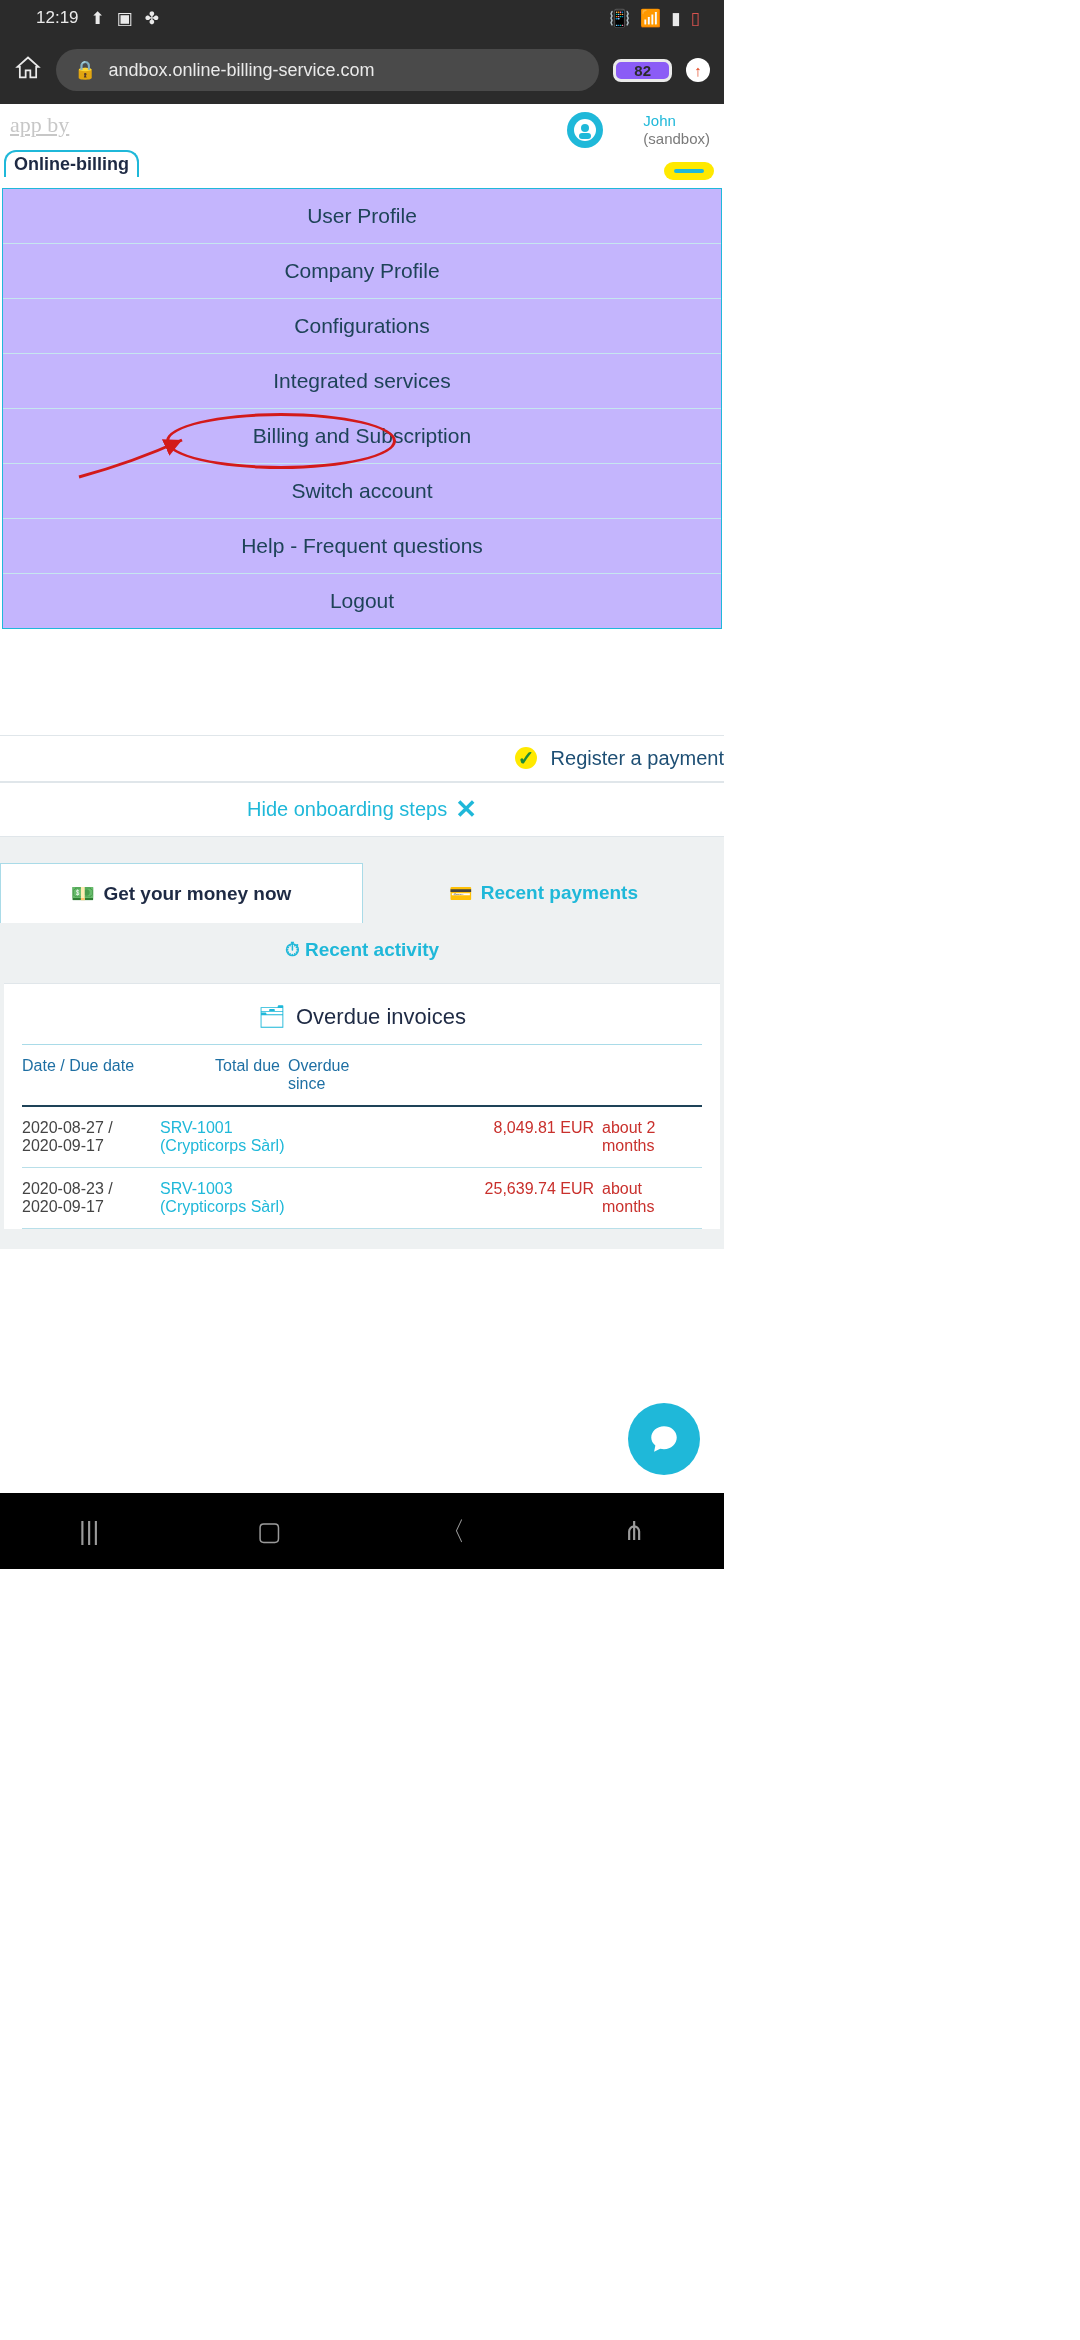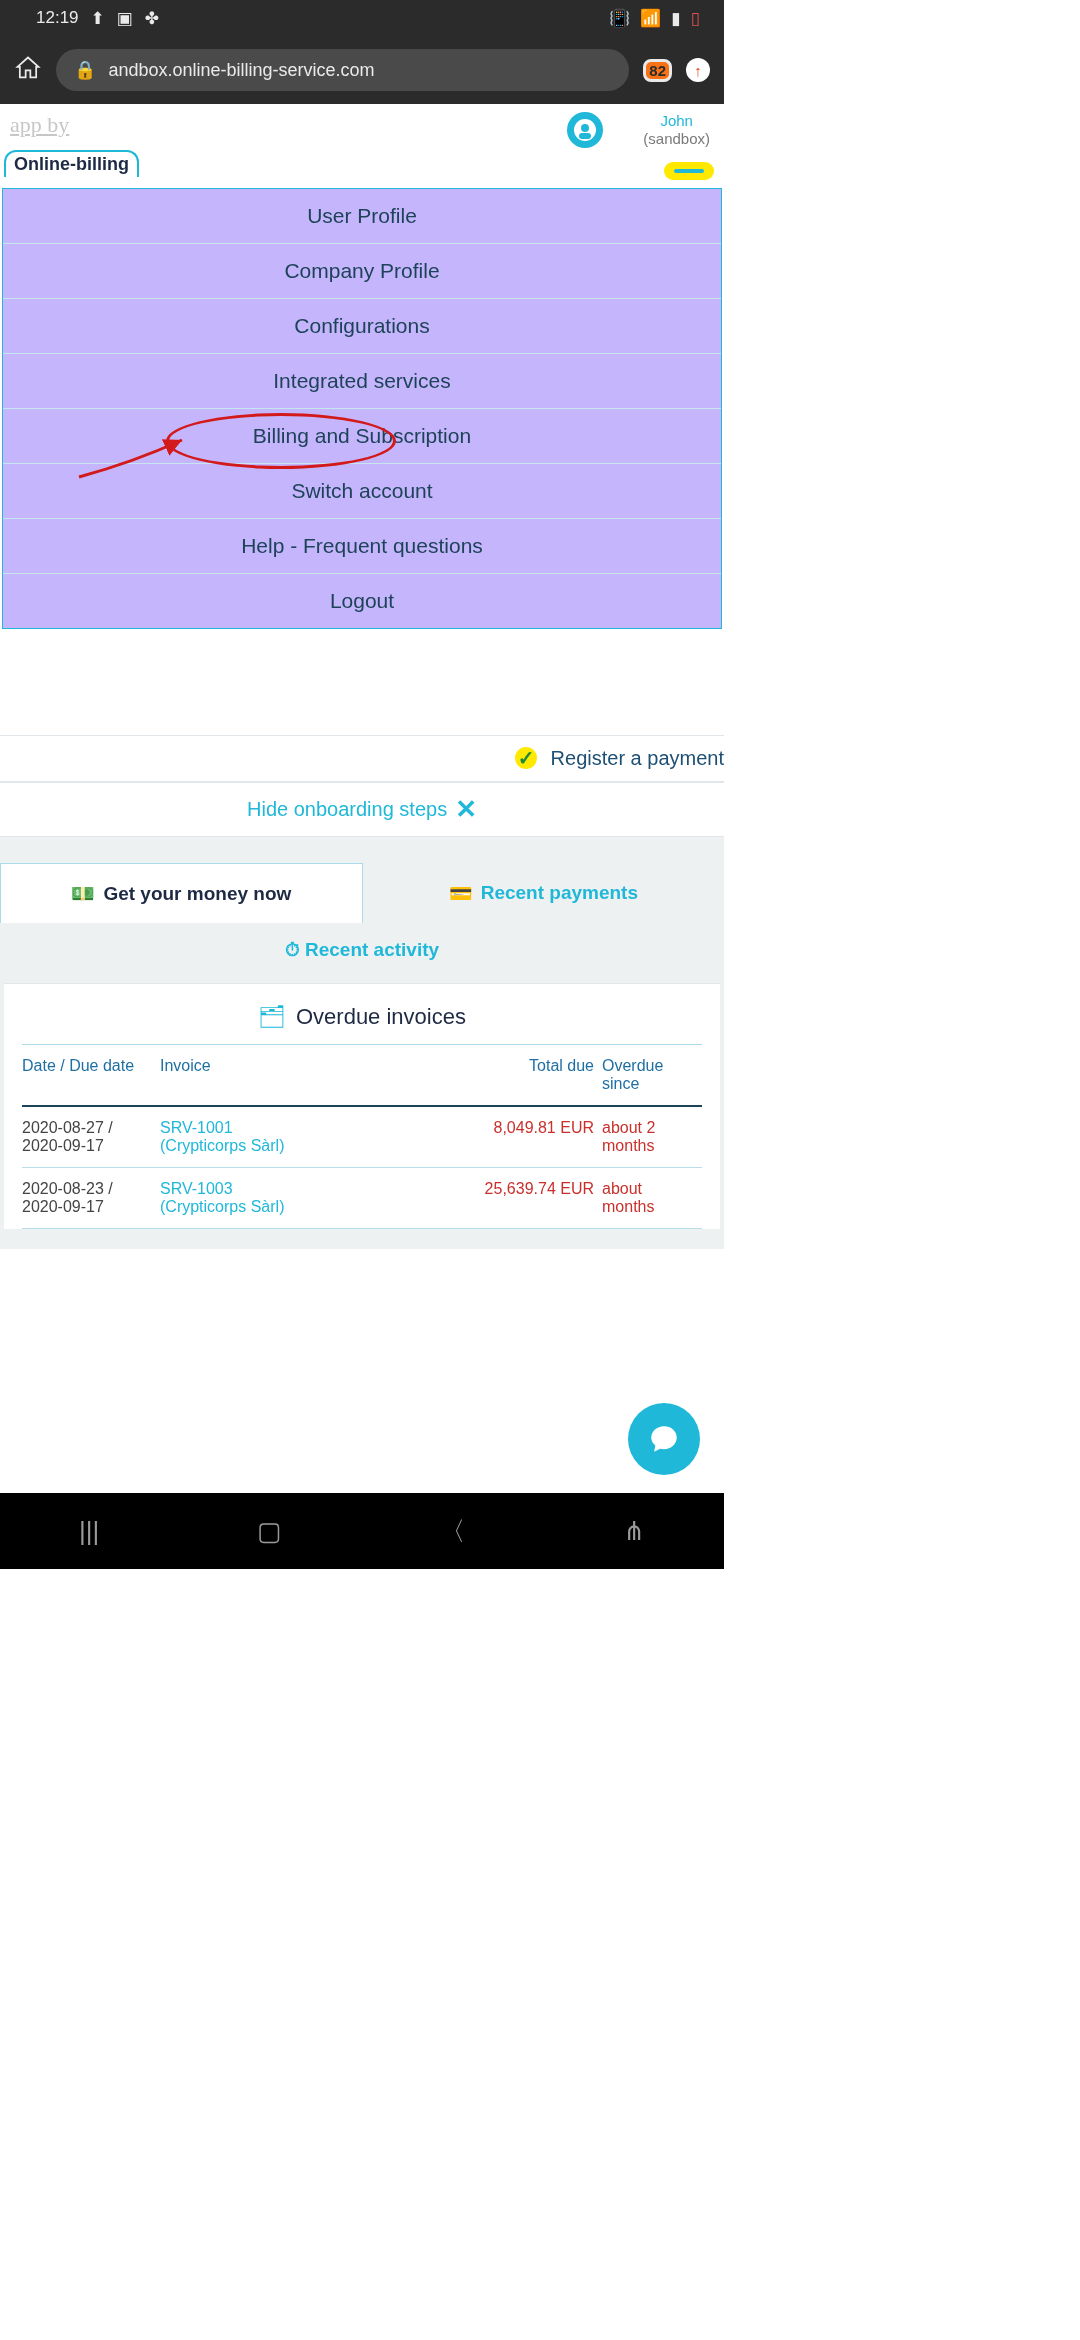--- a/index.html
+++ b/index.html
@@ -41,40 +41,39 @@
   flex: 1;
   height: 42px;
   display: flex;
   align-items: center;
   padding: 0 18px;
   color: #eaeaea;
   font-size: 18px;
   gap: 12px;
 }
 .tab-count {
-  background: #f97316;
+  background: #8b5cf6;
   color: #2b2b2b;
   border: 3px solid #eaeaea;
   border-radius: 8px;
-  padding: 0 3px;
+  padding: 0 18px;
   font-weight: 700;
   font-size: 15px;
 }
 .dl-ind {
   width: 24px; height: 24px; border-radius: 50%;
   background: #fff; display: flex; align-items: center; justify-content: center;
 }
 .dl-ind span { color: #e4441f; font-size: 15px; font-weight: 900; }
 
 .app-header {
   display: flex;
   justify-content: space-between;
   align-items: flex-start;
   padding: 8px 14px 0 10px;
-  text-align: center;
 }
 .app-by {
   font-family: cursive;
   color: #c7c7c7;
   font-size: 22px;
   text-decoration: underline;
 }
 .user-block { display: flex; align-items: center; gap: 8px; }
 .avatar {
   width: 36px; height: 36px; border-radius: 50%;
@@ -326,21 +325,20 @@
     <span>Recent activity</span>
   </div>
 
   <div class="panel">
     <div class="panel-title">
       <span style="color:#1fb8d9">🗂</span>
       <span>Overdue invoices</span>
     </div>
     <div class="table-header">
       <div class="col-date">Date / Due date</div>
-      <div class="col-inv">Invoice</div>
       <div class="col-total">Total due</div>
       <div class="col-over">Overdue since</div>
     </div>
     <div class="table-row">
       <div class="col-date">
         <div>2020-08-27 /</div>
         <div>2020-09-17</div>
       </div>
       <div class="col-inv">
         <div>SRV-1001</div>

